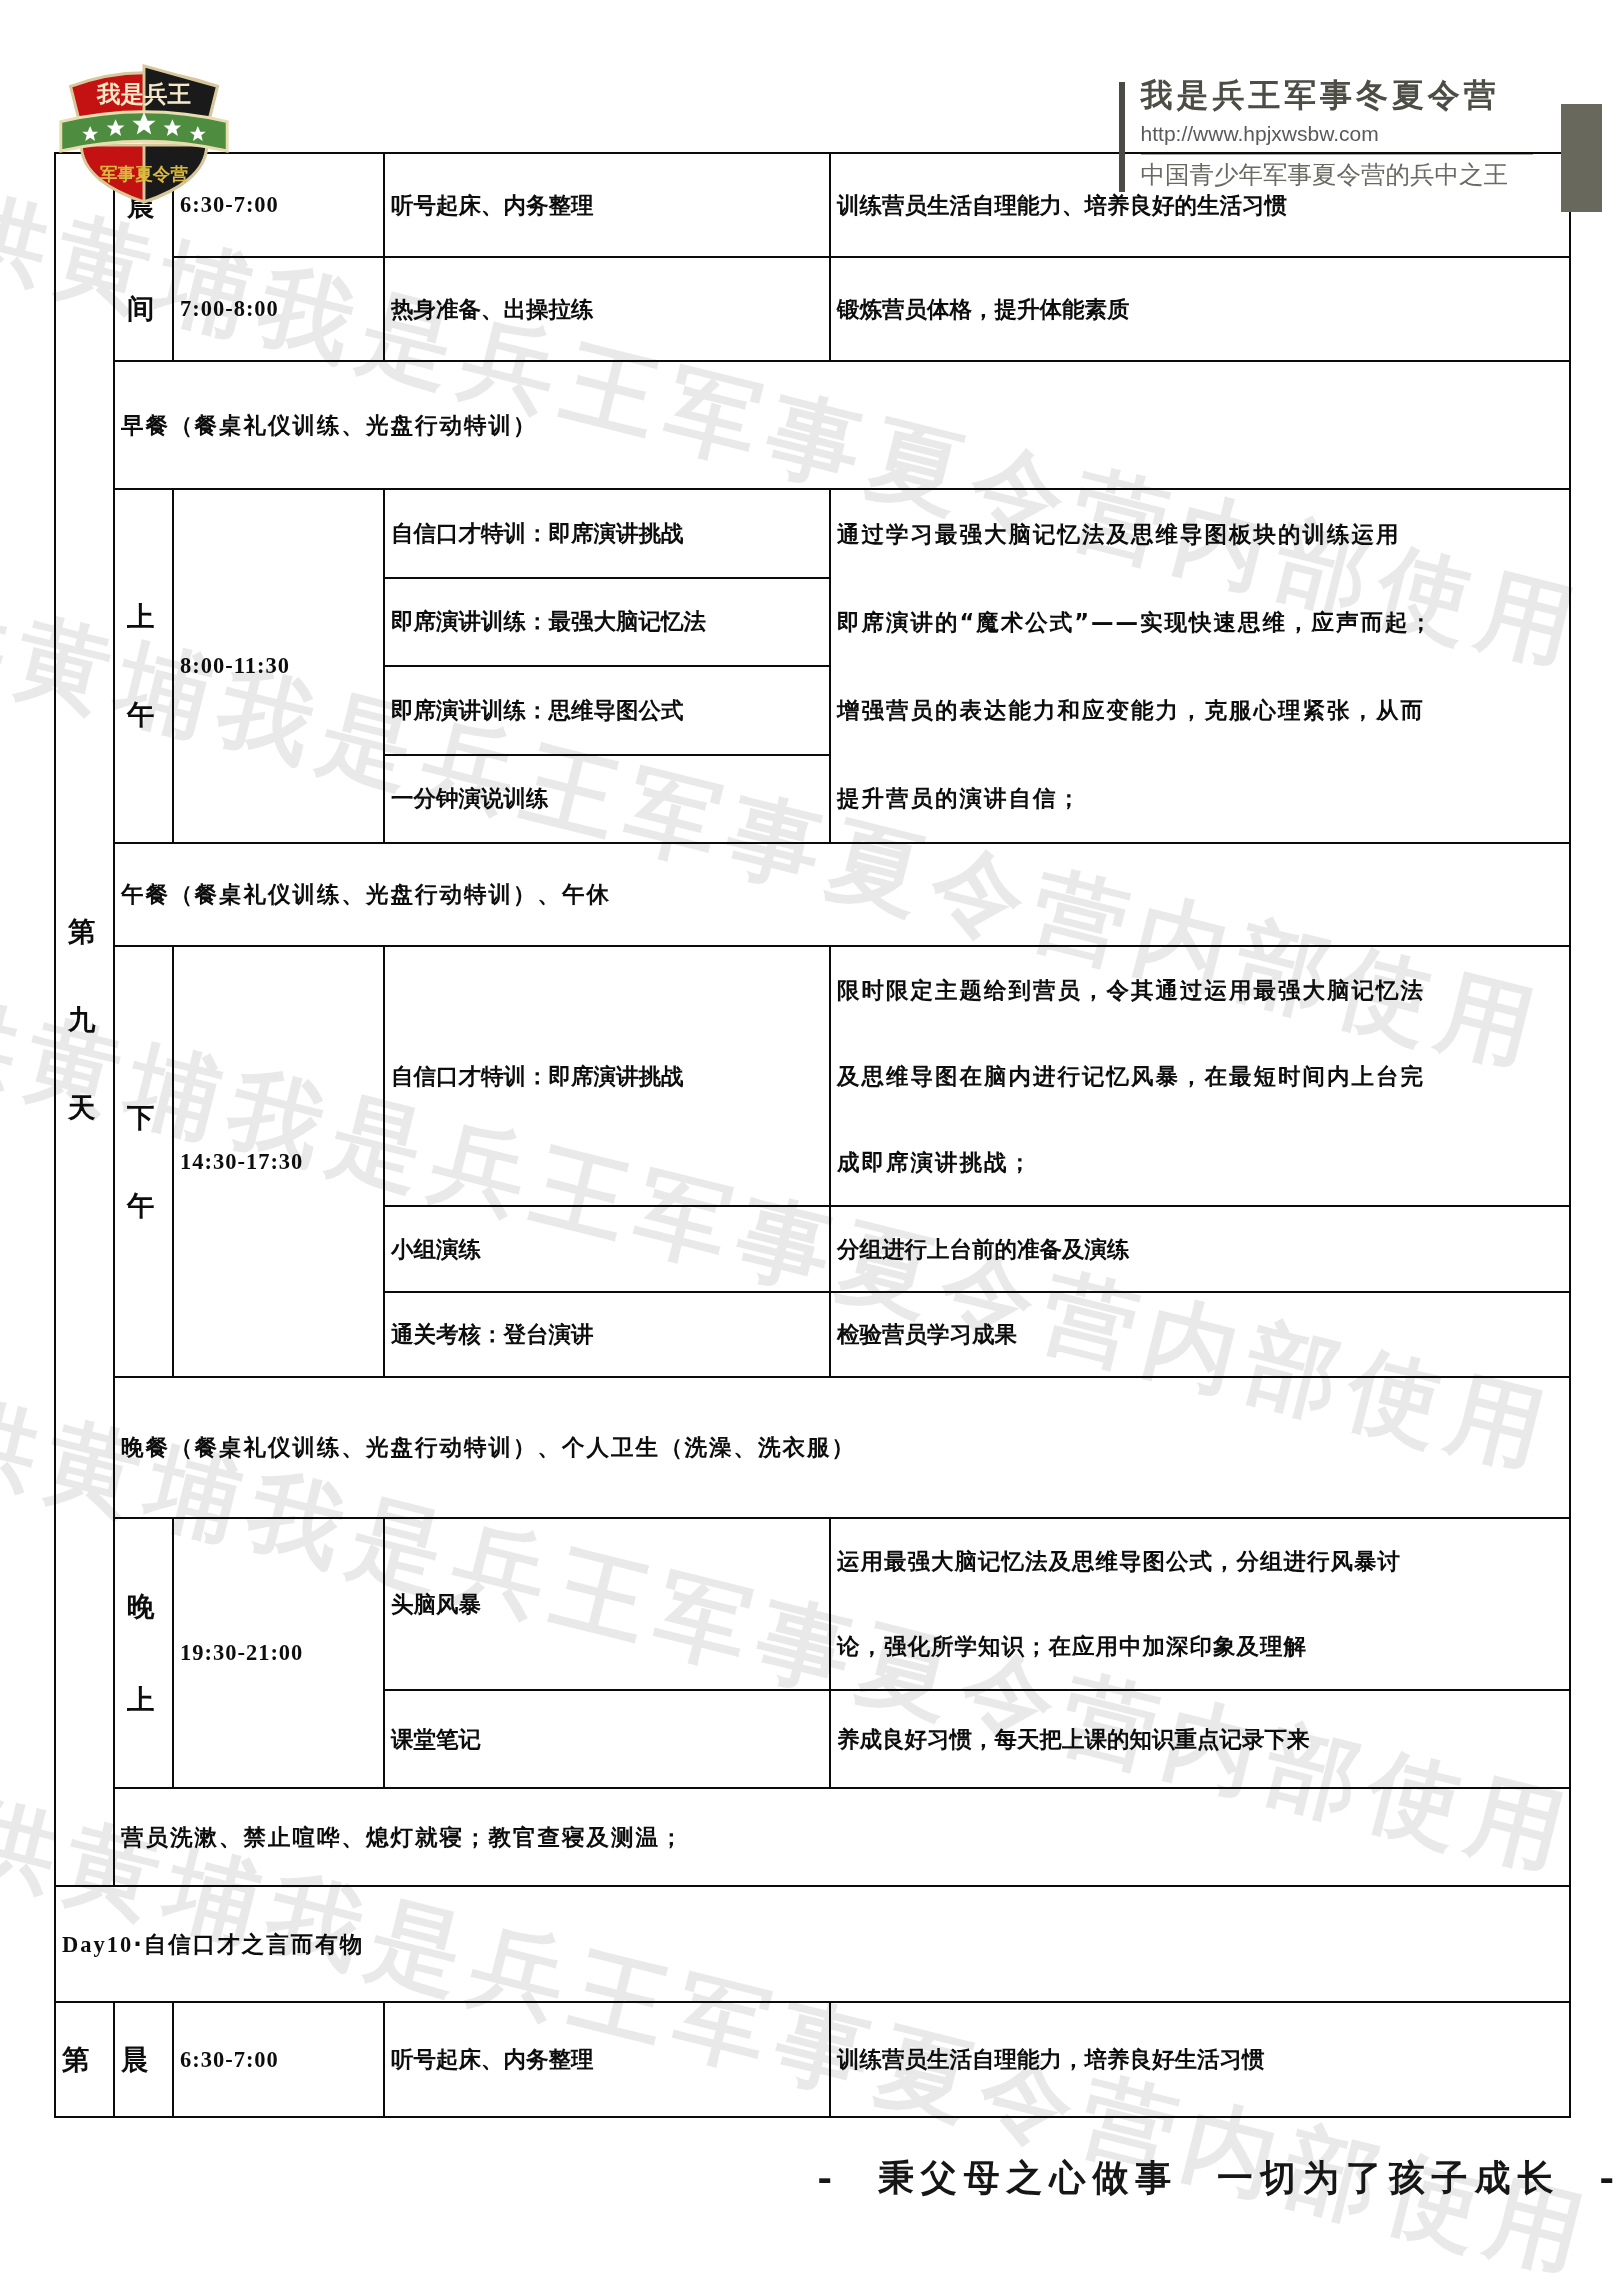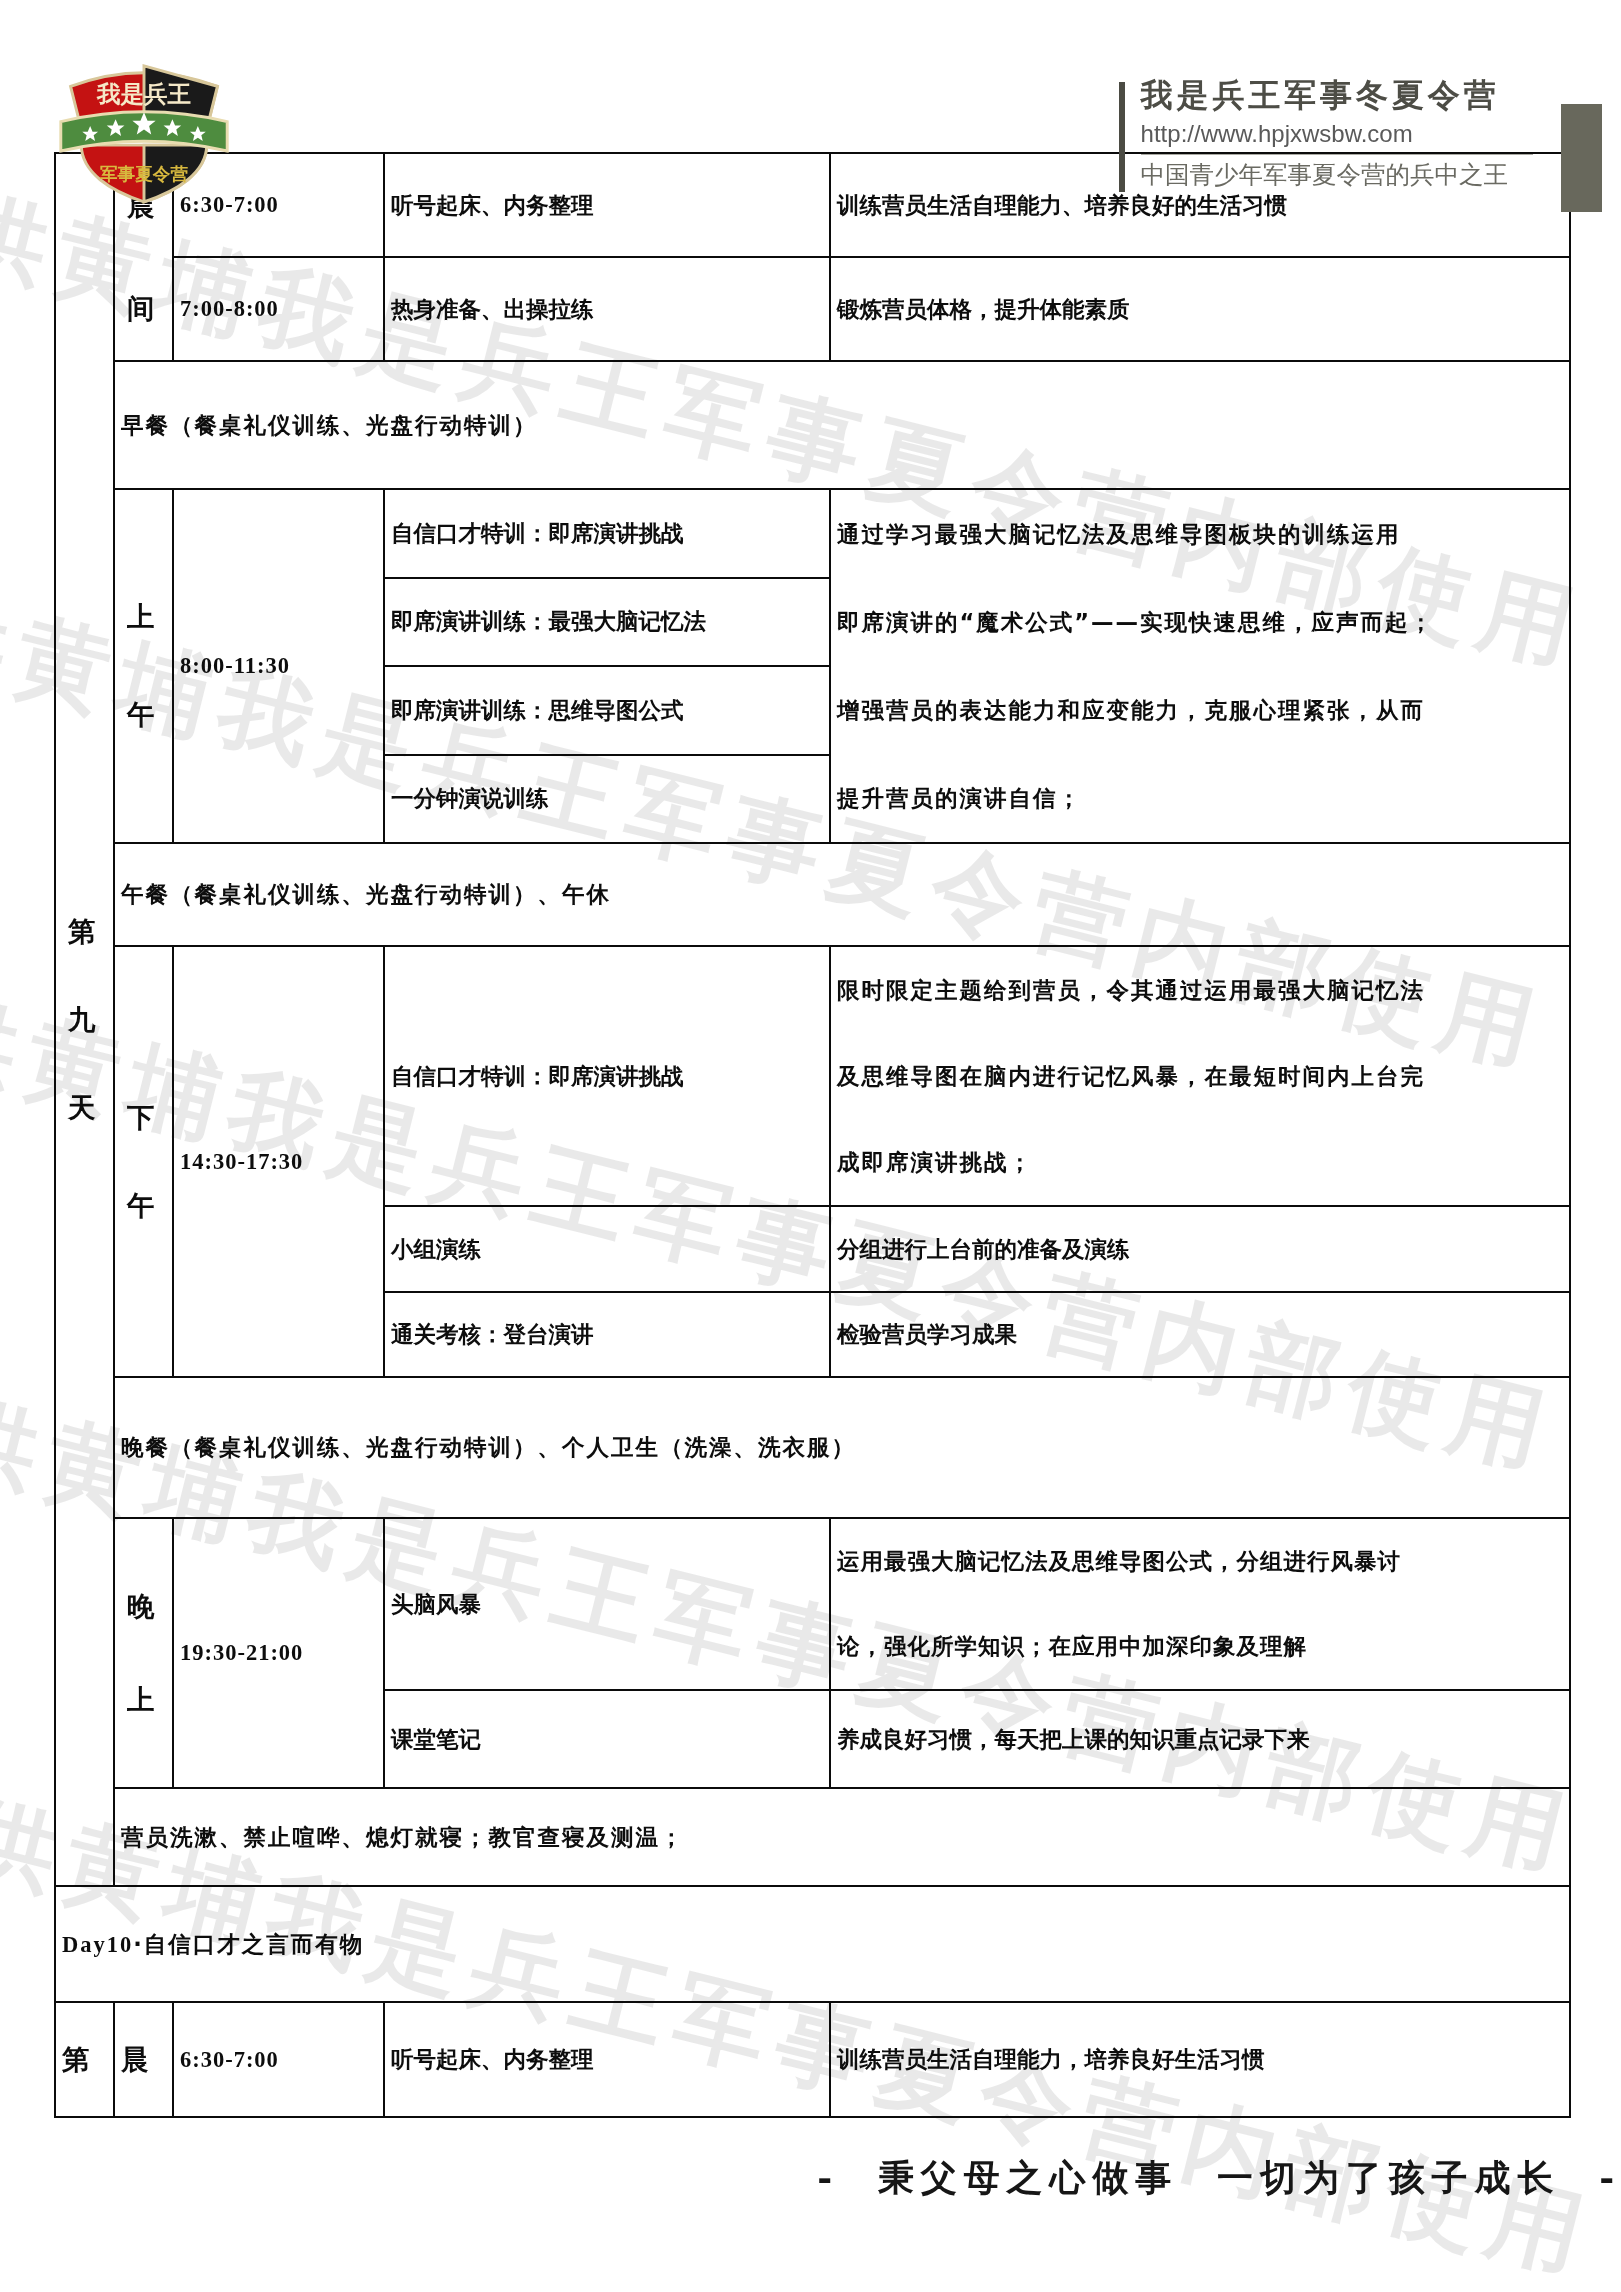--- a/index.html
+++ b/index.html
@@ -10,21 +10,21 @@
   .wm{position:absolute;z-index:0;font-size:93px;font-weight:bold;letter-spacing:11.8px;
       color:rgba(0,0,0,0.085);white-space:nowrap;transform:rotate(14deg);
       transform-origin:left top;pointer-events:none;user-select:none;}
 
   
   .logo-wrap{position:absolute;left:51px;top:51px;z-index:2;}
   .hdr-right{position:absolute;left:1119px;top:76px;width:451px;z-index:2;}
   .hdr-bar{position:absolute;left:0;top:5.9px;width:5.9px;height:110px;background:#4b4b43;}
   .hdr-title{margin-left:21.6px;font-family:"DejaVu Serif",serif;font-weight:bold;
              font-size:32px;color:#4d4d46;letter-spacing:3.9px;line-height:39px;}
-  .hdr-url{margin-left:21.6px;font-family:"Liberation Sans",sans-serif;font-size:24px;
+  .hdr-url{margin-left:21.6px;font-family:"Liberation Sans",sans-serif;font-size:21px;
            color:#5a5a5a;line-height:37px;}
   .hdr-divider{margin-left:21.6px;width:392px;height:1px;background:#a9a9a2;margin-top:2px;}
   .hdr-tagline{margin-left:21.6px;font-size:24.5px;color:#6a6a62;line-height:35px;margin-top:2px;}
   .hdr-block{position:absolute;left:1561px;top:104px;width:41px;height:108px;background:#68685c;z-index:2;}
 
   
   table.sched{position:absolute;left:54px;top:152px;z-index:1;width:1514px;
               border-collapse:collapse;table-layout:fixed;background:transparent;}
   table.sched td{border:2px solid #0b0b0b;text-align:left;vertical-align:middle;
                  font-weight:bold;font-size:22.5px;color:#0d0d0d;padding:0 5.9px;

